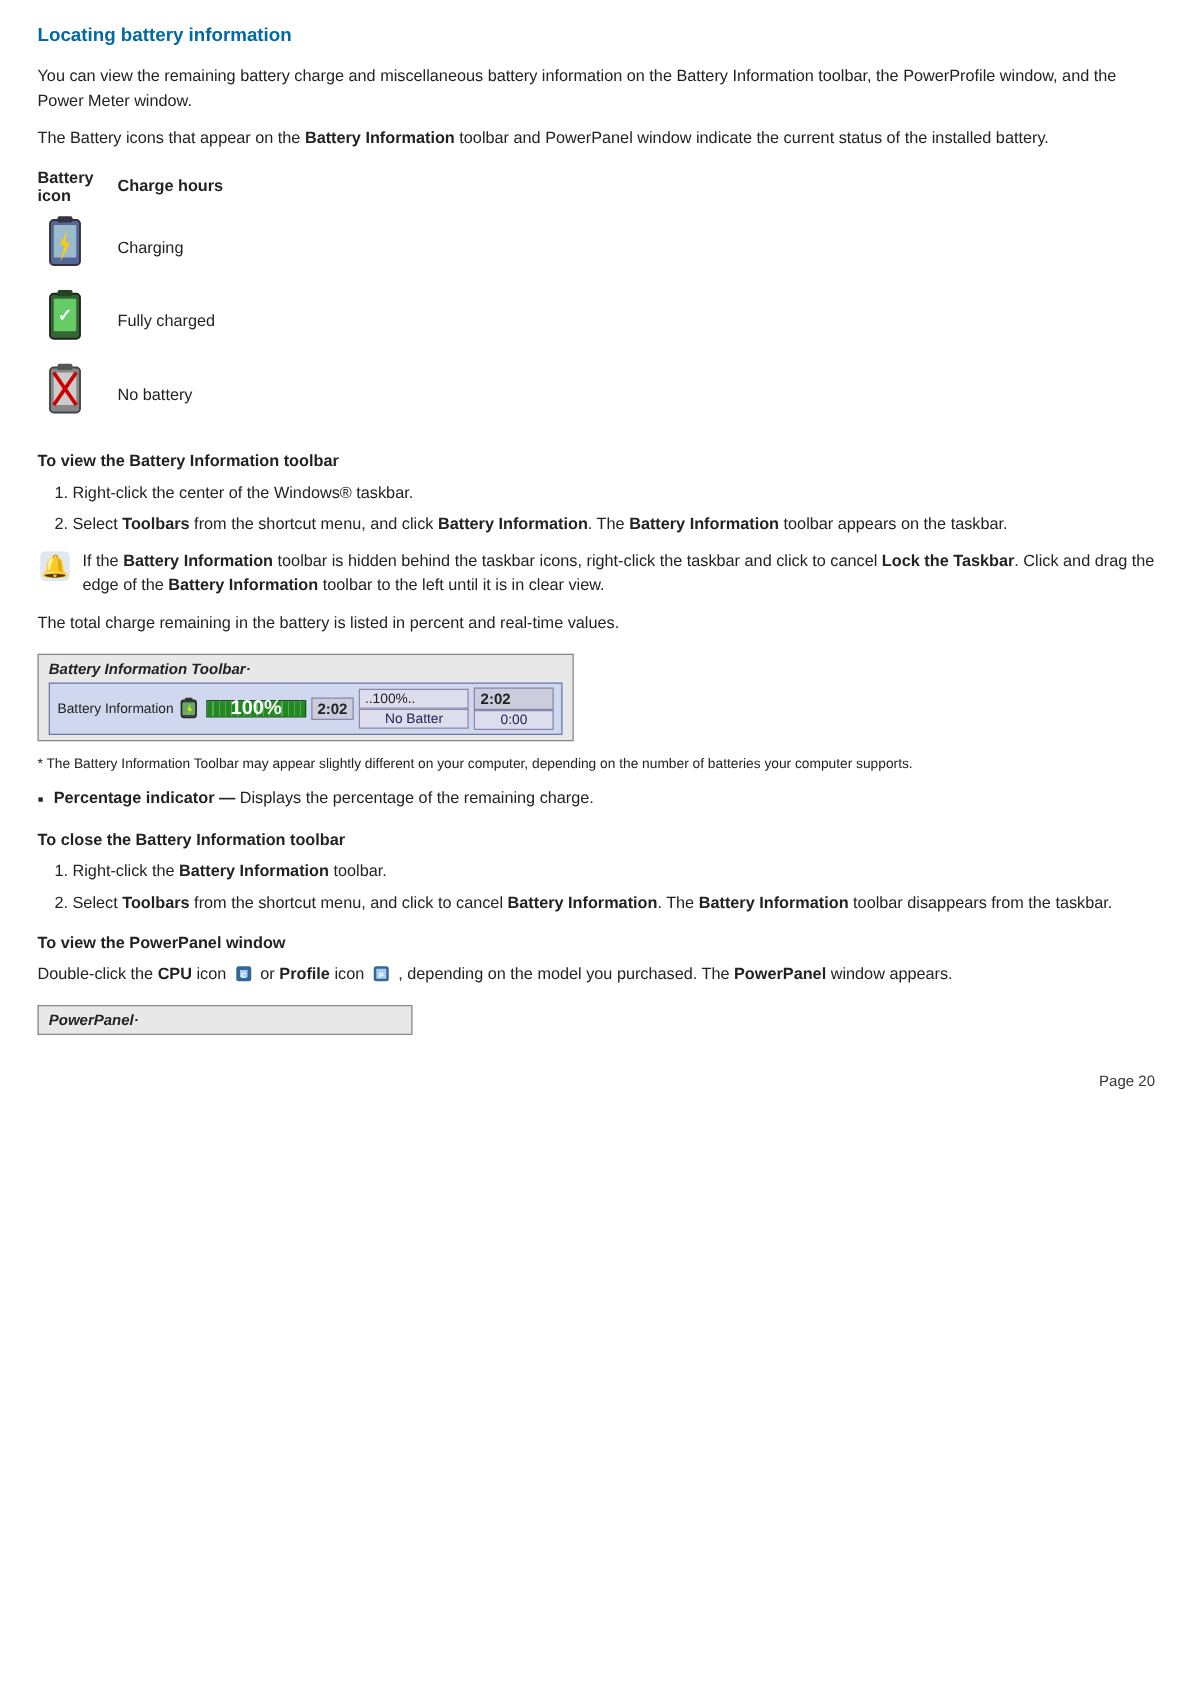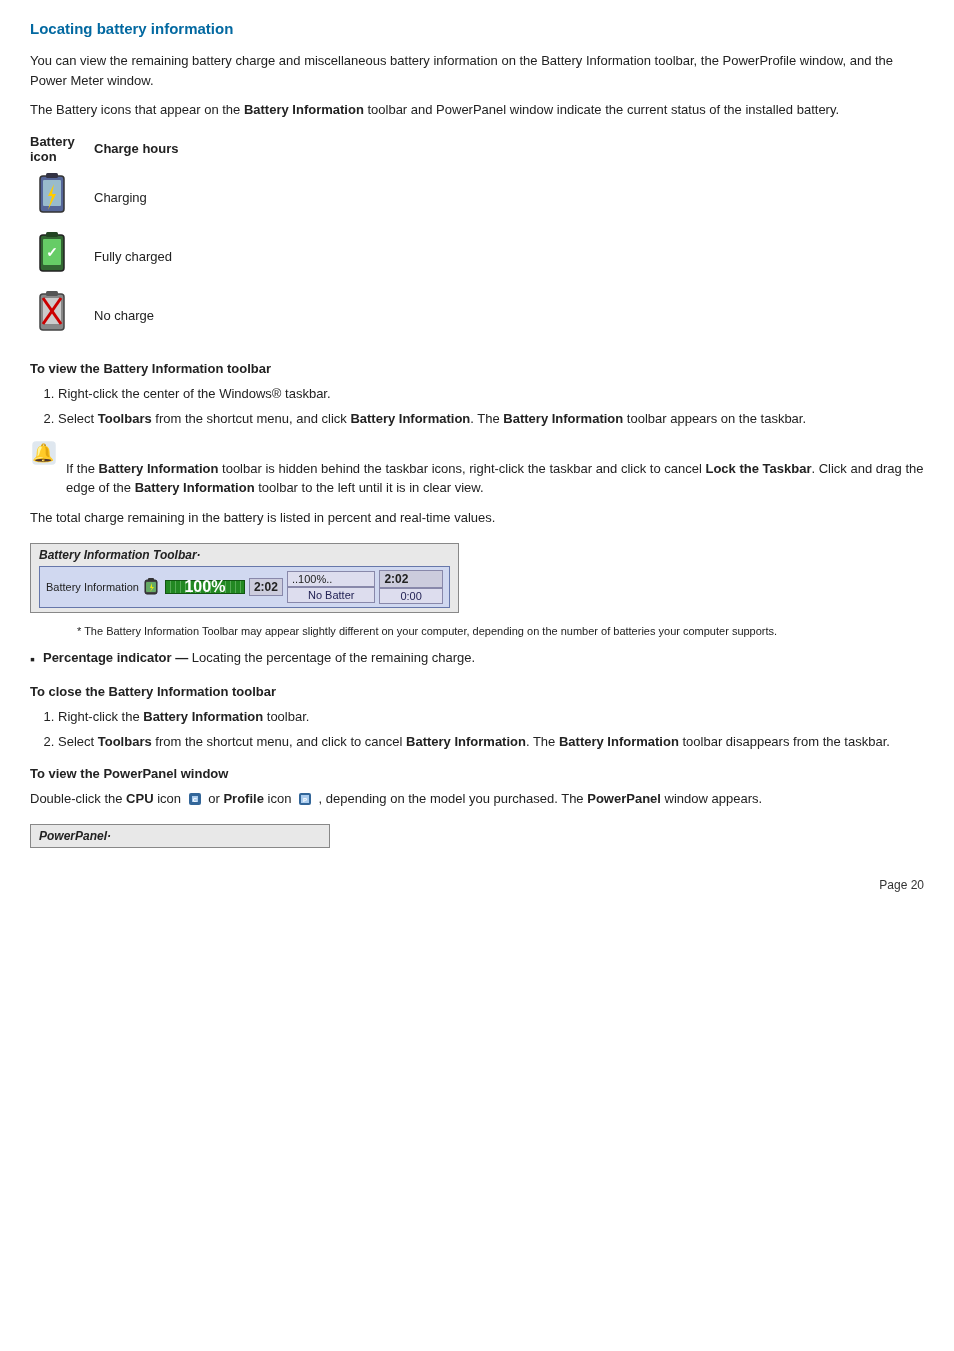--- a/index.html
+++ b/index.html
@@ -40,21 +40,21 @@
       align-items: flex-start;
       margin-bottom: 10px;
       margin-top: 6px;
     }
     .note-icon {
       font-size: 22px;
       margin-right: 8px;
       flex-shrink: 0;
       margin-top: 0px;
     }
-    .note-text { line-height: 1.5; margin-top: 20px; }
+    .note-text { line-height: 1.5; }
     .toolbar-box {
       border: 1px solid #888;
       padding: 4px 8px;
       background: #e8e8e8;
       display: inline-block;
       margin-bottom: 6px;
       margin-top: 6px;
       min-width: 400px;
     }
     .toolbar-title {
@@ -108,21 +108,20 @@
       background: #dde;
       padding: 1px 20px;
       border: 1px solid #88a;
       white-space: nowrap;
       color: #225;
     }
     .asterisk-note {
       font-size: 11px;
       margin-top: 4px;
       margin-bottom: 8px;
-      margin-left: 47px;
     }
     ul.bullet-list {
       margin-left: 0;
       list-style: none;
       margin-bottom: 12px;
     }
     ul.bullet-list li {
       display: flex;
       align-items: flex-start;
       margin-bottom: 8px;
@@ -214,21 +213,21 @@
       <tr>
         <td>
           <svg width="44" height="48" viewBox="0 0 44 48">
             <rect x="10" y="4" width="24" height="36" rx="3" fill="#888" stroke="#444" stroke-width="1.5"></rect>
             <rect x="16" y="1" width="12" height="5" rx="1.5" fill="#555"></rect>
             <rect x="13" y="8" width="18" height="26" rx="1" fill="#ccc"></rect>
             <line x1="13" y1="8" x2="31" y2="34" stroke="#cc0000" stroke-width="3"></line>
             <line x1="31" y1="8" x2="13" y2="34" stroke="#cc0000" stroke-width="3"></line>
           </svg>
         </td>
-        <td>No charge</td>
+        <td>No battery</td>
       </tr>
     </tbody>
   </table>
 </div>
 
 <div class="sub-section-header">To view the Battery Information toolbar</div>
 
 <ol>
   <li>Right-click the center of the Windows® taskbar.</li>
   <li>Select <strong>Toolbars</strong> from the shortcut menu, and click <strong>Battery Information</strong>. The <strong>Battery Information</strong> toolbar appears on the taskbar.</li>
@@ -274,21 +273,21 @@
     </div>
   </div>
 </div>
 
 <p class="asterisk-note">* The Battery Information Toolbar may appear slightly different on your computer, depending on the number of batteries your computer supports.</p>
 
 <ul class="bullet-list">
   <li>
     <span>
       <strong>Percentage indicator —</strong>
-      <span> Locating the percentage of the remaining charge.</span>
+      <span> Displays the percentage of the remaining charge.</span>
     </span>
   </li>
 </ul>
 
 <div class="sub-section-header">To close the Battery Information toolbar</div>
 
 <ol>
   <li>Right-click the <strong>Battery Information</strong> toolbar.</li>
   <li>Select <strong>Toolbars</strong> from the shortcut menu, and click to cancel <strong>Battery Information</strong>. The <strong>Battery Information</strong> toolbar disappears from the taskbar.</li>
 </ol>

